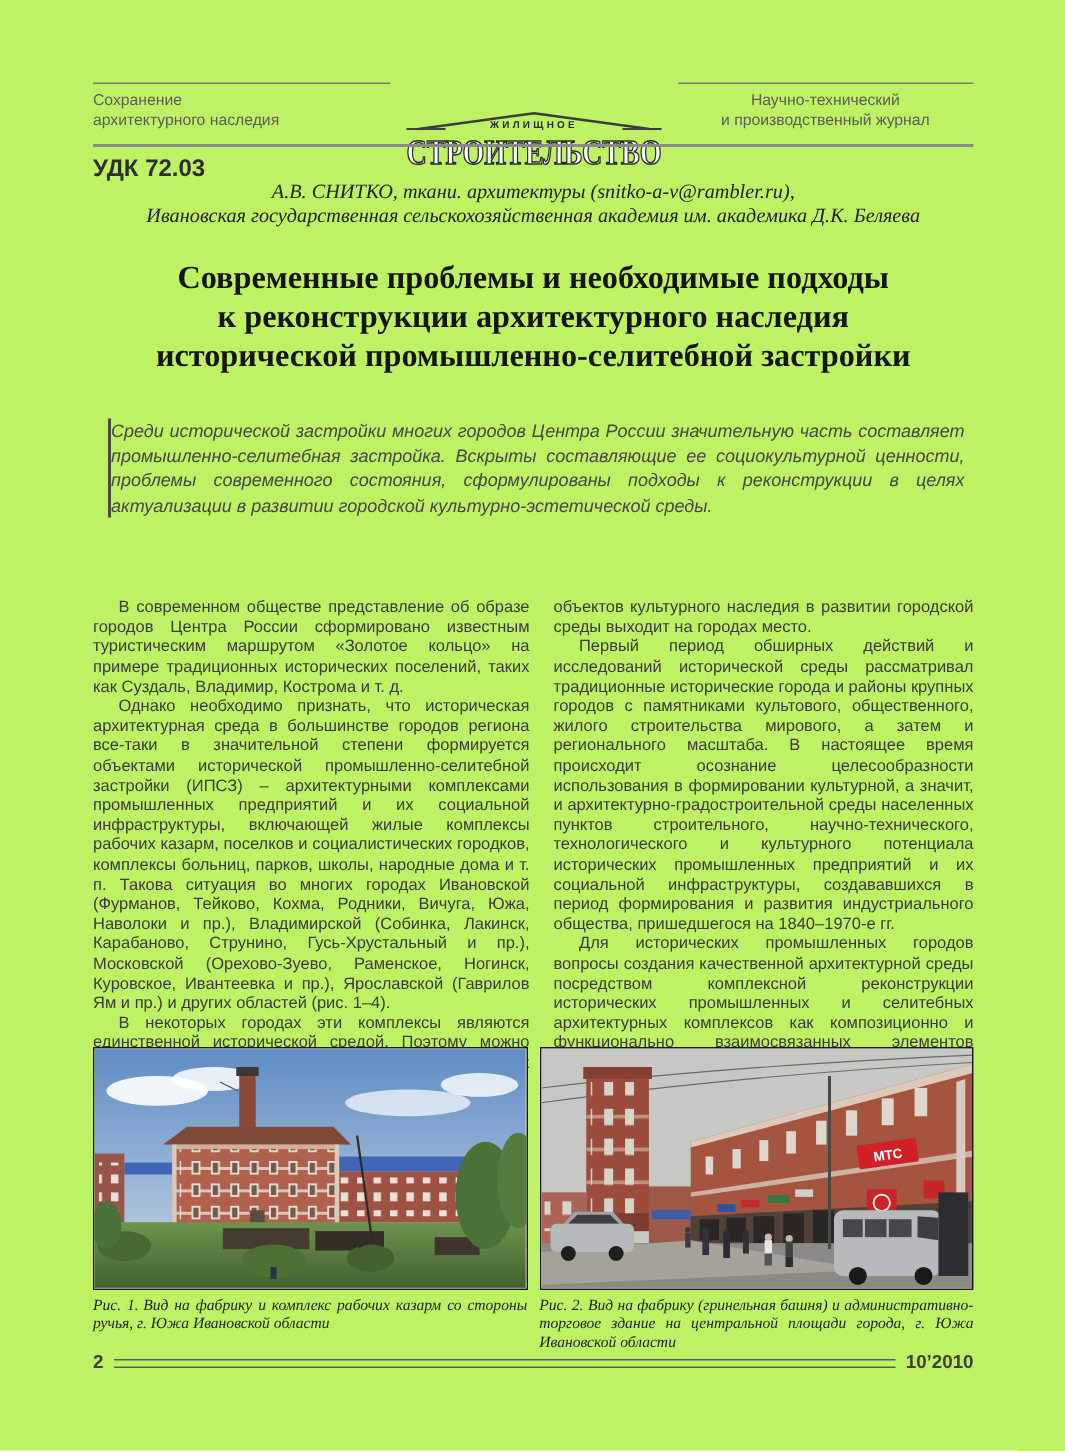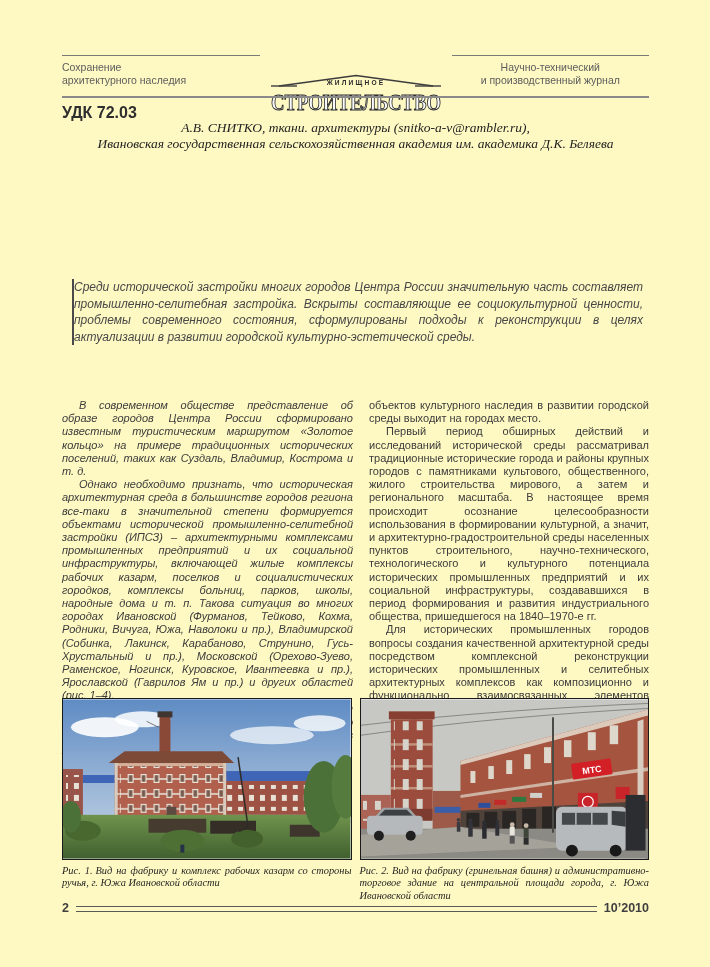--- a/index.html
+++ b/index.html
@@ -1,19 +1,19 @@
 <!DOCTYPE html>
 <html><head>
 <meta charset="utf-8">
 <style>
   * { margin:0; padding:0; box-sizing:border-box; }
   html,body { background:#e8e8e8; }
   .page {
     position:relative; width:710px; height:967px; margin:0 auto;
-    background:#fef9c3; overflow:hidden;
+    background:#bef264; overflow:hidden;
     font-family:"Liberation Sans", sans-serif; color:#3d3d3d;
   }
   .abs { position:absolute; left:62px; right:61px; }
 
   
   #header { top:55px; display:flex; align-items:flex-start; }
   .hdr-cell { flex:1; border-top:1px solid #7a7a7a; padding-top:5px;
     font-size:10.5px; line-height:13px; color:#5c5c5c; }
   .hdr-right { text-align:center; }
   .logo-box { width:174px; margin:17px 9px; text-align:right; }
@@ -33,21 +33,21 @@
     margin-left:10px; padding-right:6px; width:577px; }
   .abstract-text, .keywords-text {
     font-style:italic; font-size:12px; line-height:16.5px;
     text-align:justify; color:#474747; }
   .keywords-text { margin-top:12px; }
   .kw-label { font-weight:bold; }
 
   
   #body { top:399px; display:flex; gap:16px; }
   .col { text-align:justify; font-size:11px; line-height:13.2px; color:#3b3b3b; }
-  .col-left  { width:291px;font-style:italic; }
+  .col-left  { width:291px; }
   .col-right { width:280px; }
   .col p.indent { text-indent:17px; }
 
   
   #figures { top:698px; display:flex; gap:8px; z-index:2; }
   .figure { flex:1; }
   .photo { height:162px; border:1px solid #1a1a1a; background:#fff; }
   .photo svg { display:block; width:100%; height:100%; }
   .caption { margin-top:5px; font-family:"Liberation Serif", serif;
     font-style:italic; font-size:10.4px; line-height:12.4px;
@@ -86,20 +86,25 @@
   </div>
   <div id="header-rule" class="abs"></div>
 
   <div id="udc" class="abs">УДК 72.03</div>
 
   <div id="authors" class="abs">
     <div>А.В. СНИТКО, ткани. архитектуры (snitko-a-v@rambler.ru),</div>
     <div>Ивановская государственная сельскохозяйственная академия им. академика Д.К. Беляева</div>
   </div>
 
+  <div id="title" class="abs">
+    <div>Современные проблемы и необходимые подходы</div>
+    <div>к реконструкции архитектурного наследия</div>
+    <div>исторической промышленно-селитебной застройки</div>
+  </div>
 
   <div id="abstract-block" class="abs">
     <p class="abstract-text">Среди исторической застройки многих городов Центра России значительную часть составляет промышленно-селитебная застройка. Вскрыты составляющие ее социокультурной ценности, проблемы современного состояния, сформулированы подходы к реконструкции в целях актуализации в развитии городской культурно-эстетической среды.</p>
   </div>
 
   <div id="body" class="abs">
     <div class="col col-left">
       <p class="indent">В современном обществе представление об образе городов Центра России сформировано известным туристическим маршрутом «Золотое кольцо» на примере традиционных исторических поселений, таких как Суздаль, Владимир, Кострома и т. д.</p>
       <p class="indent">Однако необходимо признать, что историческая архитектурная среда в большинстве городов региона все-таки в значительной степени формируется объектами исторической промышленно-селитебной застройки (ИПСЗ) – архитектурными комплексами промышленных предприятий и их социальной инфраструктуры, включающей жилые комплексы рабочих казарм, поселков и социалистических городков, комплексы больниц, парков, школы, народные дома и т. п. Такова ситуация во многих городах Ивановской (Фурманов, Тейково, Кохма, Родники, Вичуга, Южа, Наволоки и пр.), Владимирской (Собинка, Лакинск, Карабаново, Струнино, Гусь-Хрустальный и пр.), Московской (Орехово-Зуево, Раменское, Ногинск, Куровское, Ивантеевка и пр.), Ярославской (Гаврилов Ям и пр.) и других областей (рис. 1–4).</p>
       <p class="indent">В некоторых городах эти комплексы являются единственной исторической средой. Поэтому можно сказать, что для значительной части городов региона их роль как</p>

